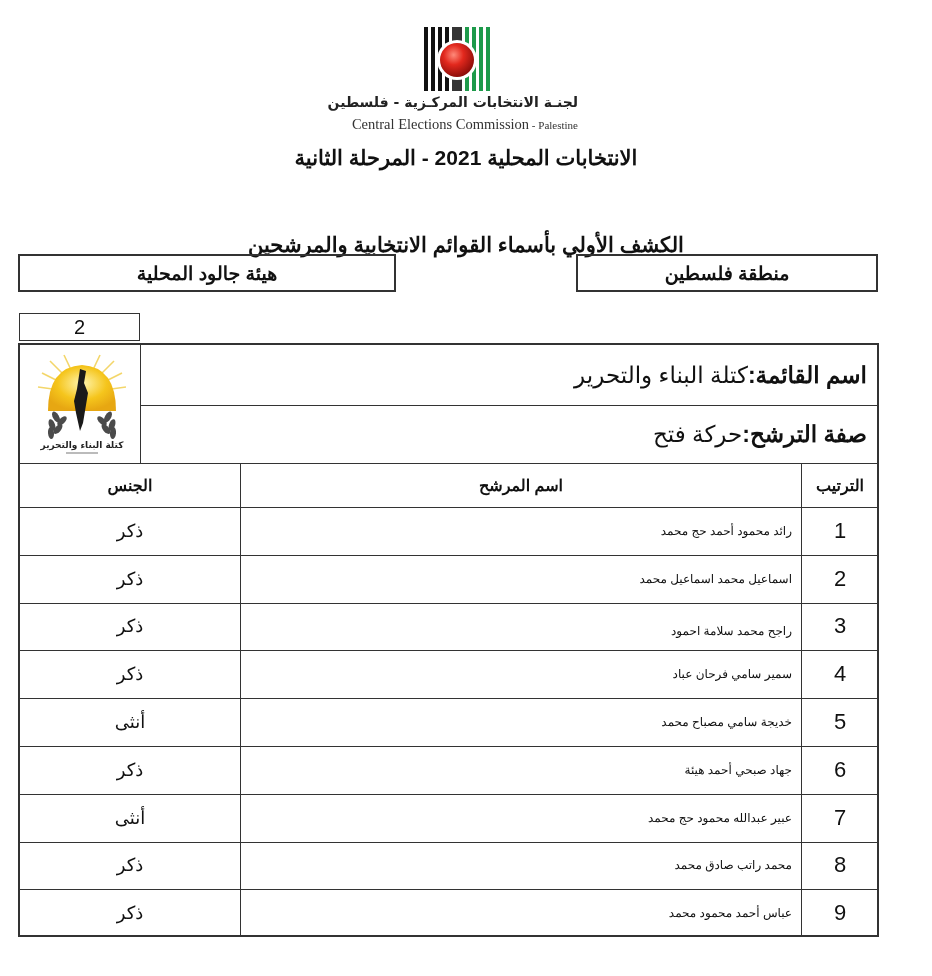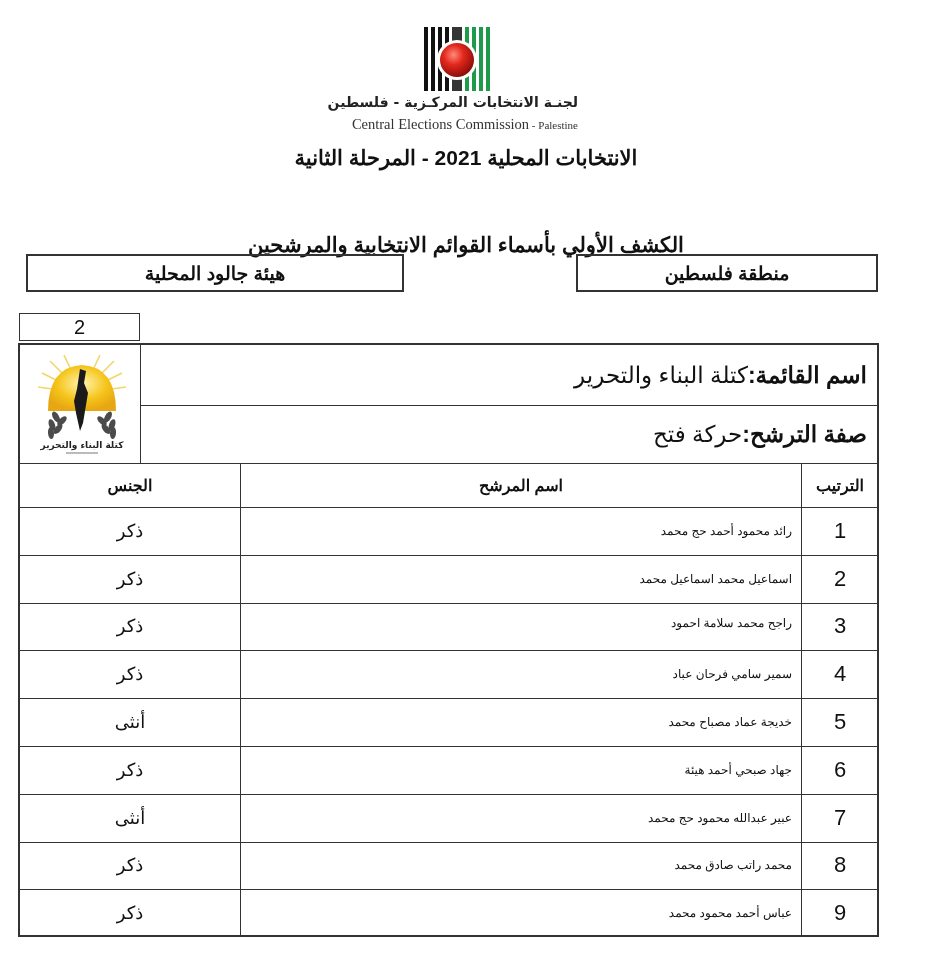--- a/index.html
+++ b/index.html
@@ -6,21 +6,21 @@
   body { width:932px; height:976px; position:relative; overflow:hidden; font-family:"DejaVu Sans", sans-serif; color:#111; }
   .abs { position:absolute; }
   
   #cec-logo { left:424px; top:27px; width:66px; height:64px; }
   .cec-ar { left:300px; top:94px; width:278px; text-align:right; direction:rtl; font-family:"DejaVu Sans", sans-serif; font-weight:bold; font-size:14px; color:#222; letter-spacing:0px; }
   .cec-en { left:300px; top:116px; width:278px; text-align:right; font-family:"Liberation Serif", serif; font-size:14.5px; color:#333; }
   .cec-en small { font-size:11px; }
   .title1 { left:0; top:146px; width:932px; text-align:center; direction:rtl; font-family:"Liberation Sans", sans-serif; font-weight:bold; font-size:21px; }
   .title2 { left:0; top:193px; width:932px; text-align:center; direction:rtl; font-family:"Liberation Sans", sans-serif; font-weight:bold; font-size:21px;margin-top:40px; }
   .box { border:2px solid #333; box-sizing:border-box; display:flex; align-items:center; justify-content:center; direction:rtl; font-family:"Liberation Sans", sans-serif; font-weight:bold; font-size:19px; }
-  #authority-box { left:26px; top:254px; width:378px; height:38px; }
+  #authority-box { left:18px; top:254px; width:378px; height:38px; }
   #region-box { left:576px; top:254px; width:302px; height:38px; }
   #list-number-box { left:19px; top:313px; width:121px; height:28px; font-weight:normal; font-size:20px; border-width:1.5px; }
   
   #list-table { left:18px; top:343px; width:861px; height:594px; border:2px solid #333; box-sizing:border-box; }
   .hline { position:absolute; height:0; border-top:1.5px solid #333; }
   .vline { position:absolute; width:0; border-left:1.5px solid #333; }
   .cell { position:absolute; display:flex; align-items:center; font-family:"Liberation Sans", sans-serif; direction:rtl; }
   .info-label { font-weight:bold; }
   .info { right:10px; font-size:23px; }
   .hdr { font-weight:bold; font-size:16px; justify-content:center; }
@@ -134,33 +134,33 @@
         <div class="hline" style="left:0;width:859px;top:209.8px"></div>
       </div>
       <div>
         <div class="cell num" style="left:781px;width:78px;top:209.8px;height:47.8px">2</div>
         <div class="cell name" style="left:221px;width:560px;top:209.8px;height:47.8px">اسماعيل محمد اسماعيل محمد</div>
         <div class="cell gender" style="left:0;width:220px;top:209.8px;height:47.8px">ذكر</div>
         <div class="hline" style="left:0;width:859px;top:257.6px"></div>
       </div>
       <div>
         <div class="cell num" style="left:781px;width:78px;top:257.6px;height:47.8px">3</div>
-        <div class="cell name" style="left:221px;width:560px;top:254px;height:47.8px">راجح محمد سلامة احمود</div>
+        <div class="cell name" style="left:221px;width:560px;top:262px;height:47.8px">راجح محمد سلامة احمود</div>
         <div class="cell gender" style="left:0;width:220px;top:257.6px;height:47.8px">ذكر</div>
         <div class="hline" style="left:0;width:859px;top:305.40000000000003px"></div>
       </div>
       <div>
         <div class="cell num" style="left:781px;width:78px;top:305.4px;height:47.8px">4</div>
         <div class="cell name" style="left:221px;width:560px;top:305.4px;height:47.8px">سمير سامي فرحان عباد</div>
         <div class="cell gender" style="left:0;width:220px;top:305.4px;height:47.8px">ذكر</div>
         <div class="hline" style="left:0;width:859px;top:353.2px"></div>
       </div>
       <div>
         <div class="cell num" style="left:781px;width:78px;top:353.2px;height:47.8px">5</div>
-        <div class="cell name" style="left:221px;width:560px;top:353.2px;height:47.8px">خديجة عماد مصباح محمد</div>
+        <div class="cell name" style="left:221px;width:560px;top:353.2px;height:47.8px">خديجة سامي مصباح محمد</div>
         <div class="cell gender" style="left:0;width:220px;top:353.2px;height:47.8px">أنثى</div>
         <div class="hline" style="left:0;width:859px;top:401px"></div>
       </div>
       <div>
         <div class="cell num" style="left:781px;width:78px;top:401px;height:47.8px">6</div>
         <div class="cell name" style="left:221px;width:560px;top:401px;height:47.8px">جهاد صبحي أحمد هيئة</div>
         <div class="cell gender" style="left:0;width:220px;top:401px;height:47.8px">ذكر</div>
         <div class="hline" style="left:0;width:859px;top:448.8px"></div>
       </div>
       <div>

